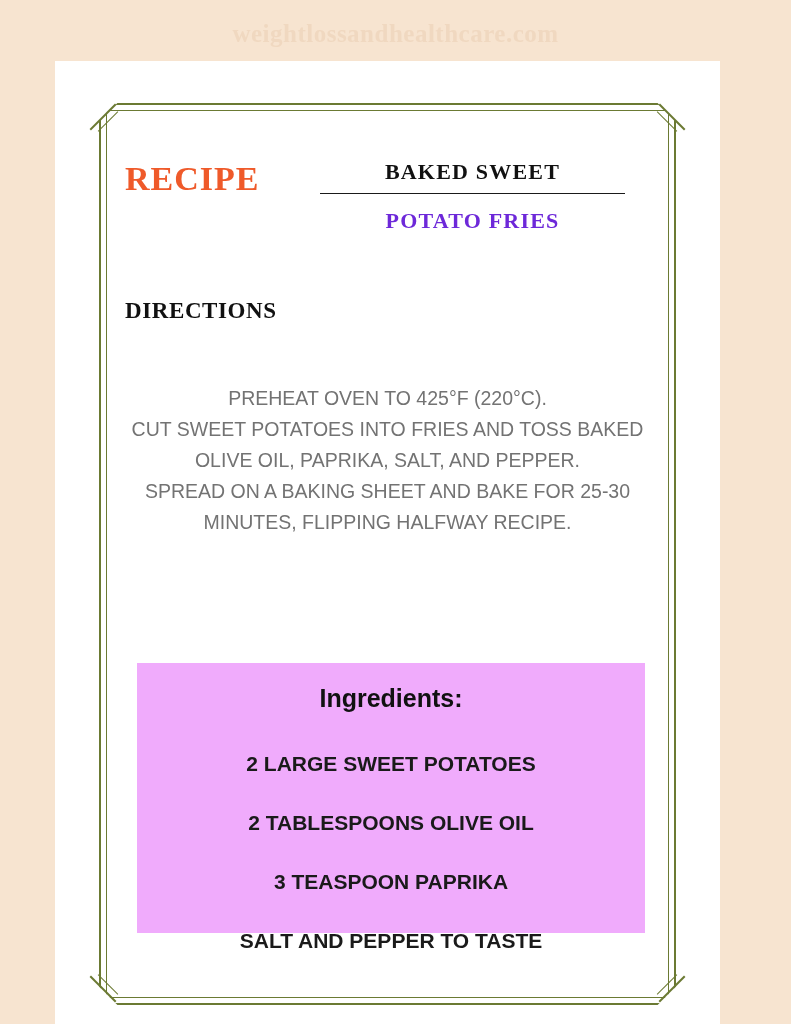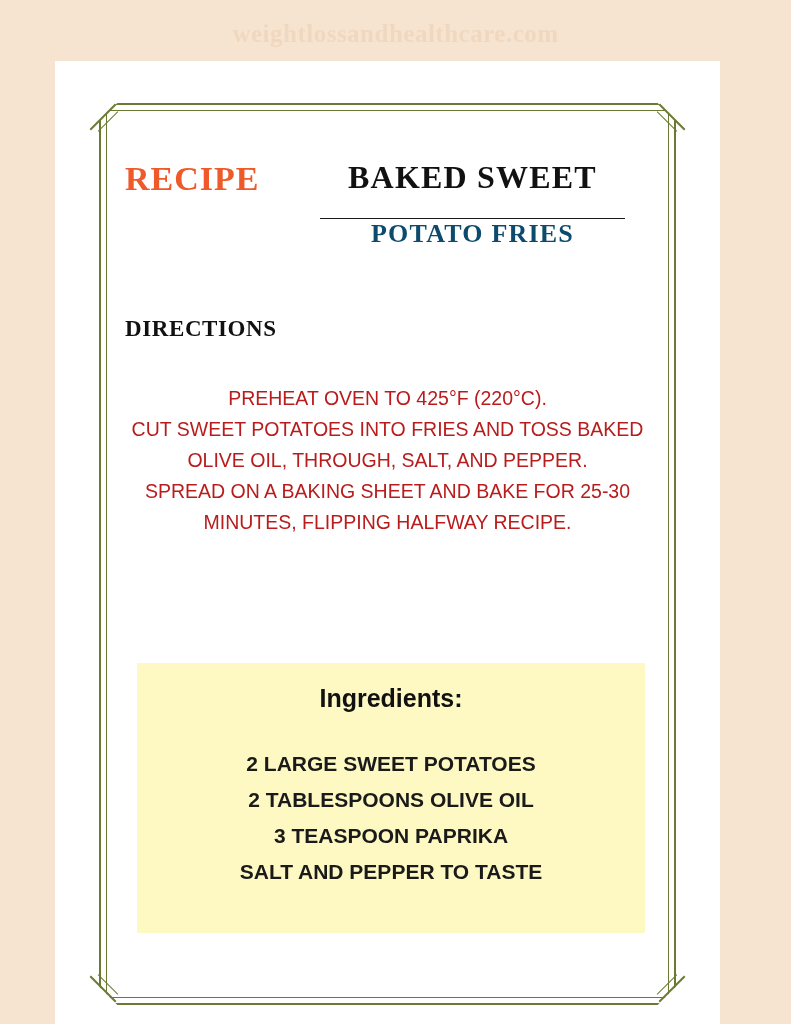--- a/index.html
+++ b/index.html
@@ -111,83 +111,83 @@
   .title-block {
     position: absolute;
     left: 265px;
     top: 98px;
     width: 305px;
     text-align: center;
   }
   .title-line1 {
     font-family: "Liberation Serif", serif;
     font-weight: bold;
-    font-size: 32px;
+    font-size: 22px;
     letter-spacing: 1.2px;
     color: #111111;
-    padding-bottom: 22px;
+    padding-bottom: 8px;
     border-bottom: 1.5px solid #1a1a1a;
     display: block;
   }
   .title-line2 {
     font-family: "Liberation Serif", serif;
     font-weight: bold;
-    font-size: 26px;
+    font-size: 22px;
     letter-spacing: 1.2px;
-    color: #0c4a6e;
+    color: #6d28d9;
     display: block;
+    margin-top: 14px;
   }
   .directions-heading {
     position: absolute;
     left: 70px;
     top: 237px;
     font-family: "Liberation Serif", serif;
     font-weight: bold;
     font-size: 23px;
     letter-spacing: 0.6px;
     color: #111111;
-    margin-top: 18px;
   }
   .directions-body {
     position: absolute;
     left: 30px;
     top: 322px;
     width: 605px;
     text-align: center;
     font-family: "Liberation Sans", sans-serif;
     font-size: 19.5px;
     line-height: 31px;
-    color: #b91c1c;
+    color: #737373;
   }
   .ingredients-box {
     position: absolute;
     left: 82px;
     top: 602px;
     width: 508px;
     height: 270px;
-    background: #fef9c3;
+    background: #f0abfc;
   }
   .ingredients-heading {
     text-align: center;
     margin-top: 21px;
     font-family: "Liberation Sans", sans-serif;
     font-weight: bold;
     font-size: 25px;
     color: #111111;
   }
   .ingredients-list {
     margin-top: 33px;
     text-align: center;
     font-family: "Liberation Sans", sans-serif;
     font-size: 21px;
     line-height: 36px;
     font-weight: bold;
     color: #1a1a1a;
   }
-  .ingredients-list div { white-space: nowrap; }
+  .ingredients-list div { white-space: nowrap; margin-top: 23px; }
 </style>
 </head>
 <body>
 
 <div class="page">
 
   <div class="watermark">weightlossandhealthcare.com</div>
 
   <div class="card">
 
@@ -212,21 +212,21 @@
       <div class="title-block">
         <span class="title-line1">BAKED SWEET</span>
         <span class="title-line2">POTATO FRIES</span>
       </div>
 
       <div class="directions-heading">DIRECTIONS</div>
 
       <div class="directions-body">
         <div>PREHEAT OVEN TO 425°F (220°C).</div>
         <div>CUT SWEET POTATOES INTO FRIES AND TOSS BAKED</div>
-        <div>OLIVE OIL, THROUGH, SALT, AND PEPPER.</div>
+        <div>OLIVE OIL, PAPRIKA, SALT, AND PEPPER.</div>
         <div>SPREAD ON A BAKING SHEET AND BAKE FOR 25-30</div>
         <div>MINUTES, FLIPPING HALFWAY RECIPE.</div>
       </div>
 
       <div class="ingredients-box">
         <div class="ingredients-heading">Ingredients:</div>
         <div class="ingredients-list">
           <div>2 LARGE SWEET POTATOES</div>
           <div>2 TABLESPOONS OLIVE OIL</div>
           <div>3 TEASPOON PAPRIKA</div>

